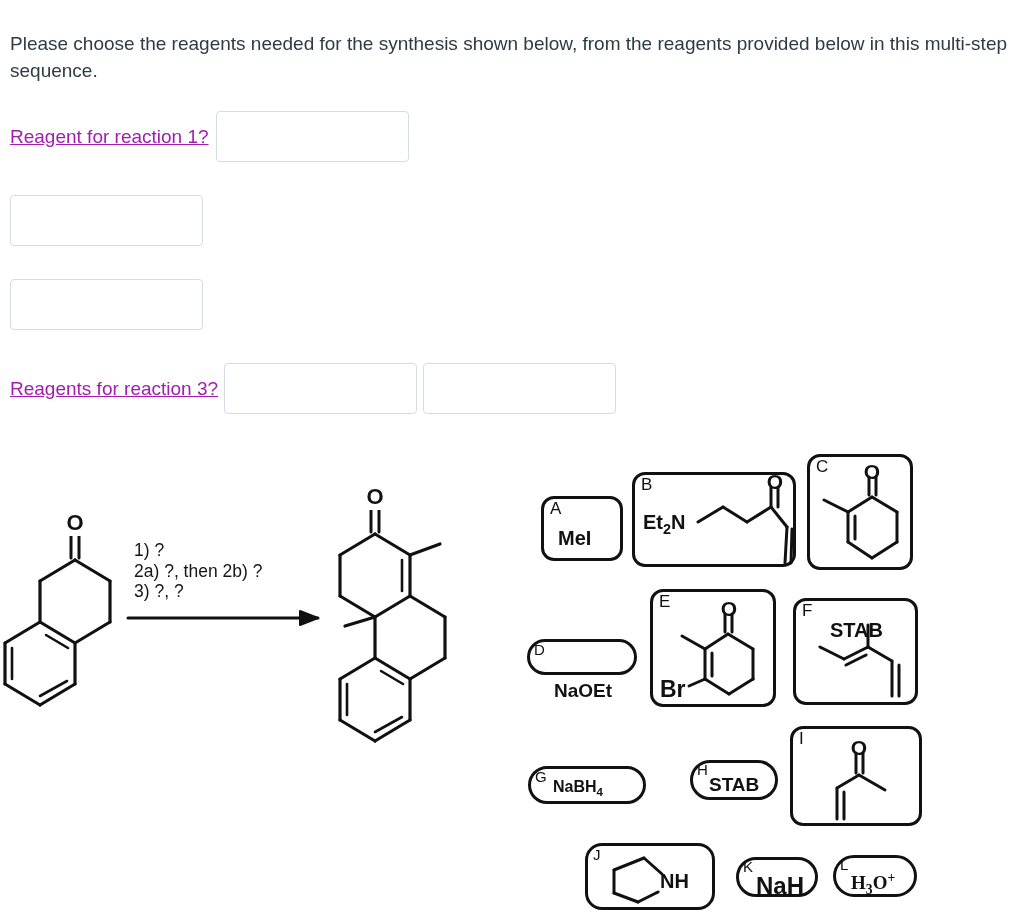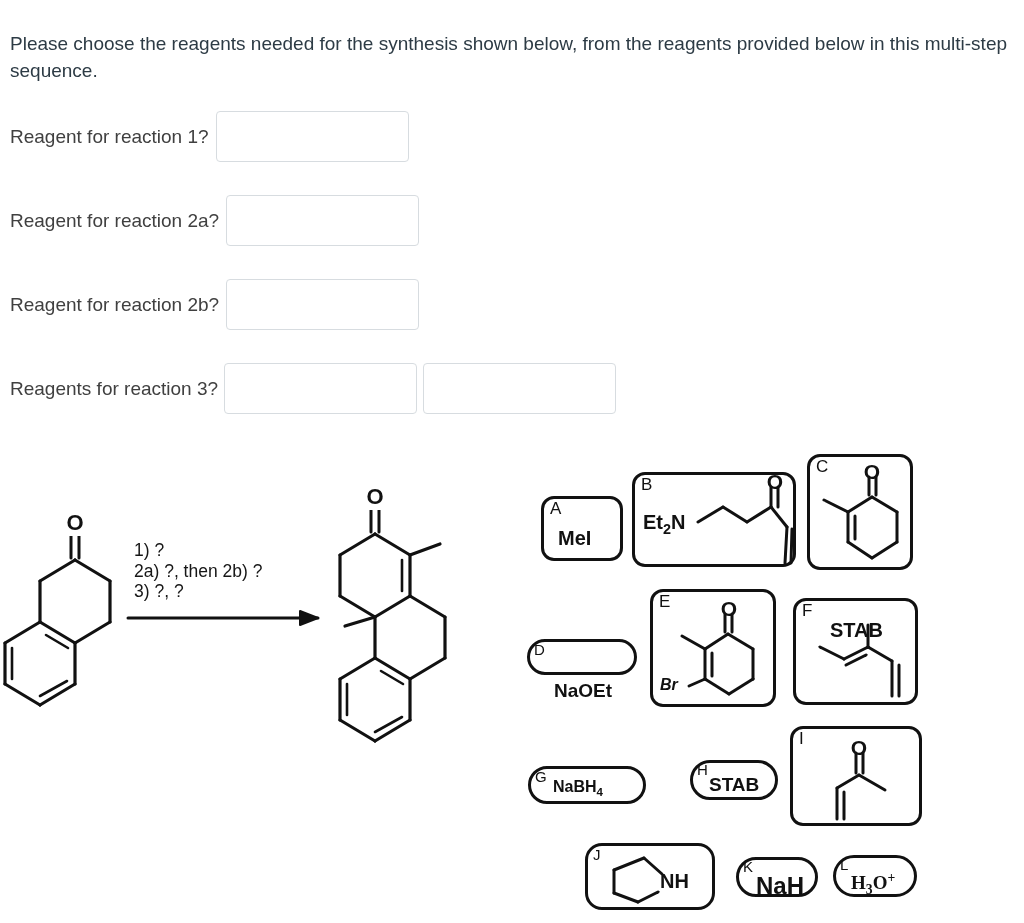--- a/index.html
+++ b/index.html
@@ -29,22 +29,23 @@
 
   
   .qrow {
     position: absolute;
     display: flex;
     align-items: center;
     gap: 7px;
   }
   .qlabel {
     font-size: 19px;
-    color: #404040;
+    color: #a21caf;
     white-space: nowrap;
+    text-decoration: underline;
   }
   .answer-box {
     display: inline-block;
     box-sizing: border-box;
     background: #ffffff;
     border: 1px solid #d7dce0;
     border-radius: 4px;
     width: 193px;
     height: 51px;
     font-family: "Liberation Sans", sans-serif;
@@ -116,26 +117,24 @@
 <body>
 
 <div class="prompt">Please choose the reagents needed for the synthesis shown below, from the reagents provided below in this multi-step sequence.</div>
 
 <div class="qrow" style="left:10px; top:111px;">
   <span class="qlabel">Reagent for reaction 1?</span>
   <input class="answer-box" type="text" style="width: 193px; height: 51px;" value="">
 </div>
 
 <div class="qrow" style="left:10px; top:195px;">
-  <span class="qlabel">Reagent for reaction 2a?</span>
   <input class="answer-box" type="text" style="width: 193px; height: 51px;" value="">
 </div>
 
 <div class="qrow" style="left:10px; top:279px;">
-  <span class="qlabel">Reagent for reaction 2b?</span>
   <input class="answer-box" type="text" style="width: 193px; height: 51px;" value="">
 </div>
 
 <div class="qrow" style="left:10px; top:363px; gap:6px;">
   <span class="qlabel">Reagents for reaction 3?</span>
   <input class="answer-box" type="text" style="width: 193px; height: 51px;" value="">
   <input class="answer-box" type="text" style="width: 193px; height: 51px;" value="">
 </div>
 
 <div class="scheme">
@@ -263,21 +262,21 @@
     </svg>
   </div>
 
   <div class="rbox" style="left:527px; top:639px; width:110px; height:36px; border-radius:18px;">
     <span class="rtag" style="top:-1px; left:4px; font-size:15px;">D</span>
     <span class="rtext" style="left:24px; top:8px; font-size:19px;margin-top:30px;">NaOEt</span>
   </div>
 
   <div class="rbox" style="left:650px; top:589px; width:126px; height:118px;">
     <span class="rtag">E</span>
-    <span class="rtext" style="left:7px; top:84px; font-size:16px;font-style:italic;">Br</span>
+    <span class="rtext" style="left:7px; top:84px; font-size:23px;">Br</span>
     <svg class="rsvg" width="126" height="118" viewBox="0 0 126 118">
       <g stroke="#111111" stroke-width="3" fill="none" stroke-linecap="round" stroke-linejoin="round">
         <line x1="72" y1="40" x2="72" y2="22"></line>
         <line x1="79" y1="40" x2="79" y2="22"></line>
         <line x1="75" y1="42" x2="52" y2="57"></line>
         <line x1="52" y1="57" x2="52" y2="87"></line>
         <line x1="59" y1="61" x2="59" y2="84"></line>
         <line x1="52" y1="87" x2="76" y2="102"></line>
         <line x1="76" y1="102" x2="100" y2="87"></line>
         <line x1="100" y1="87" x2="100" y2="57"></line>

